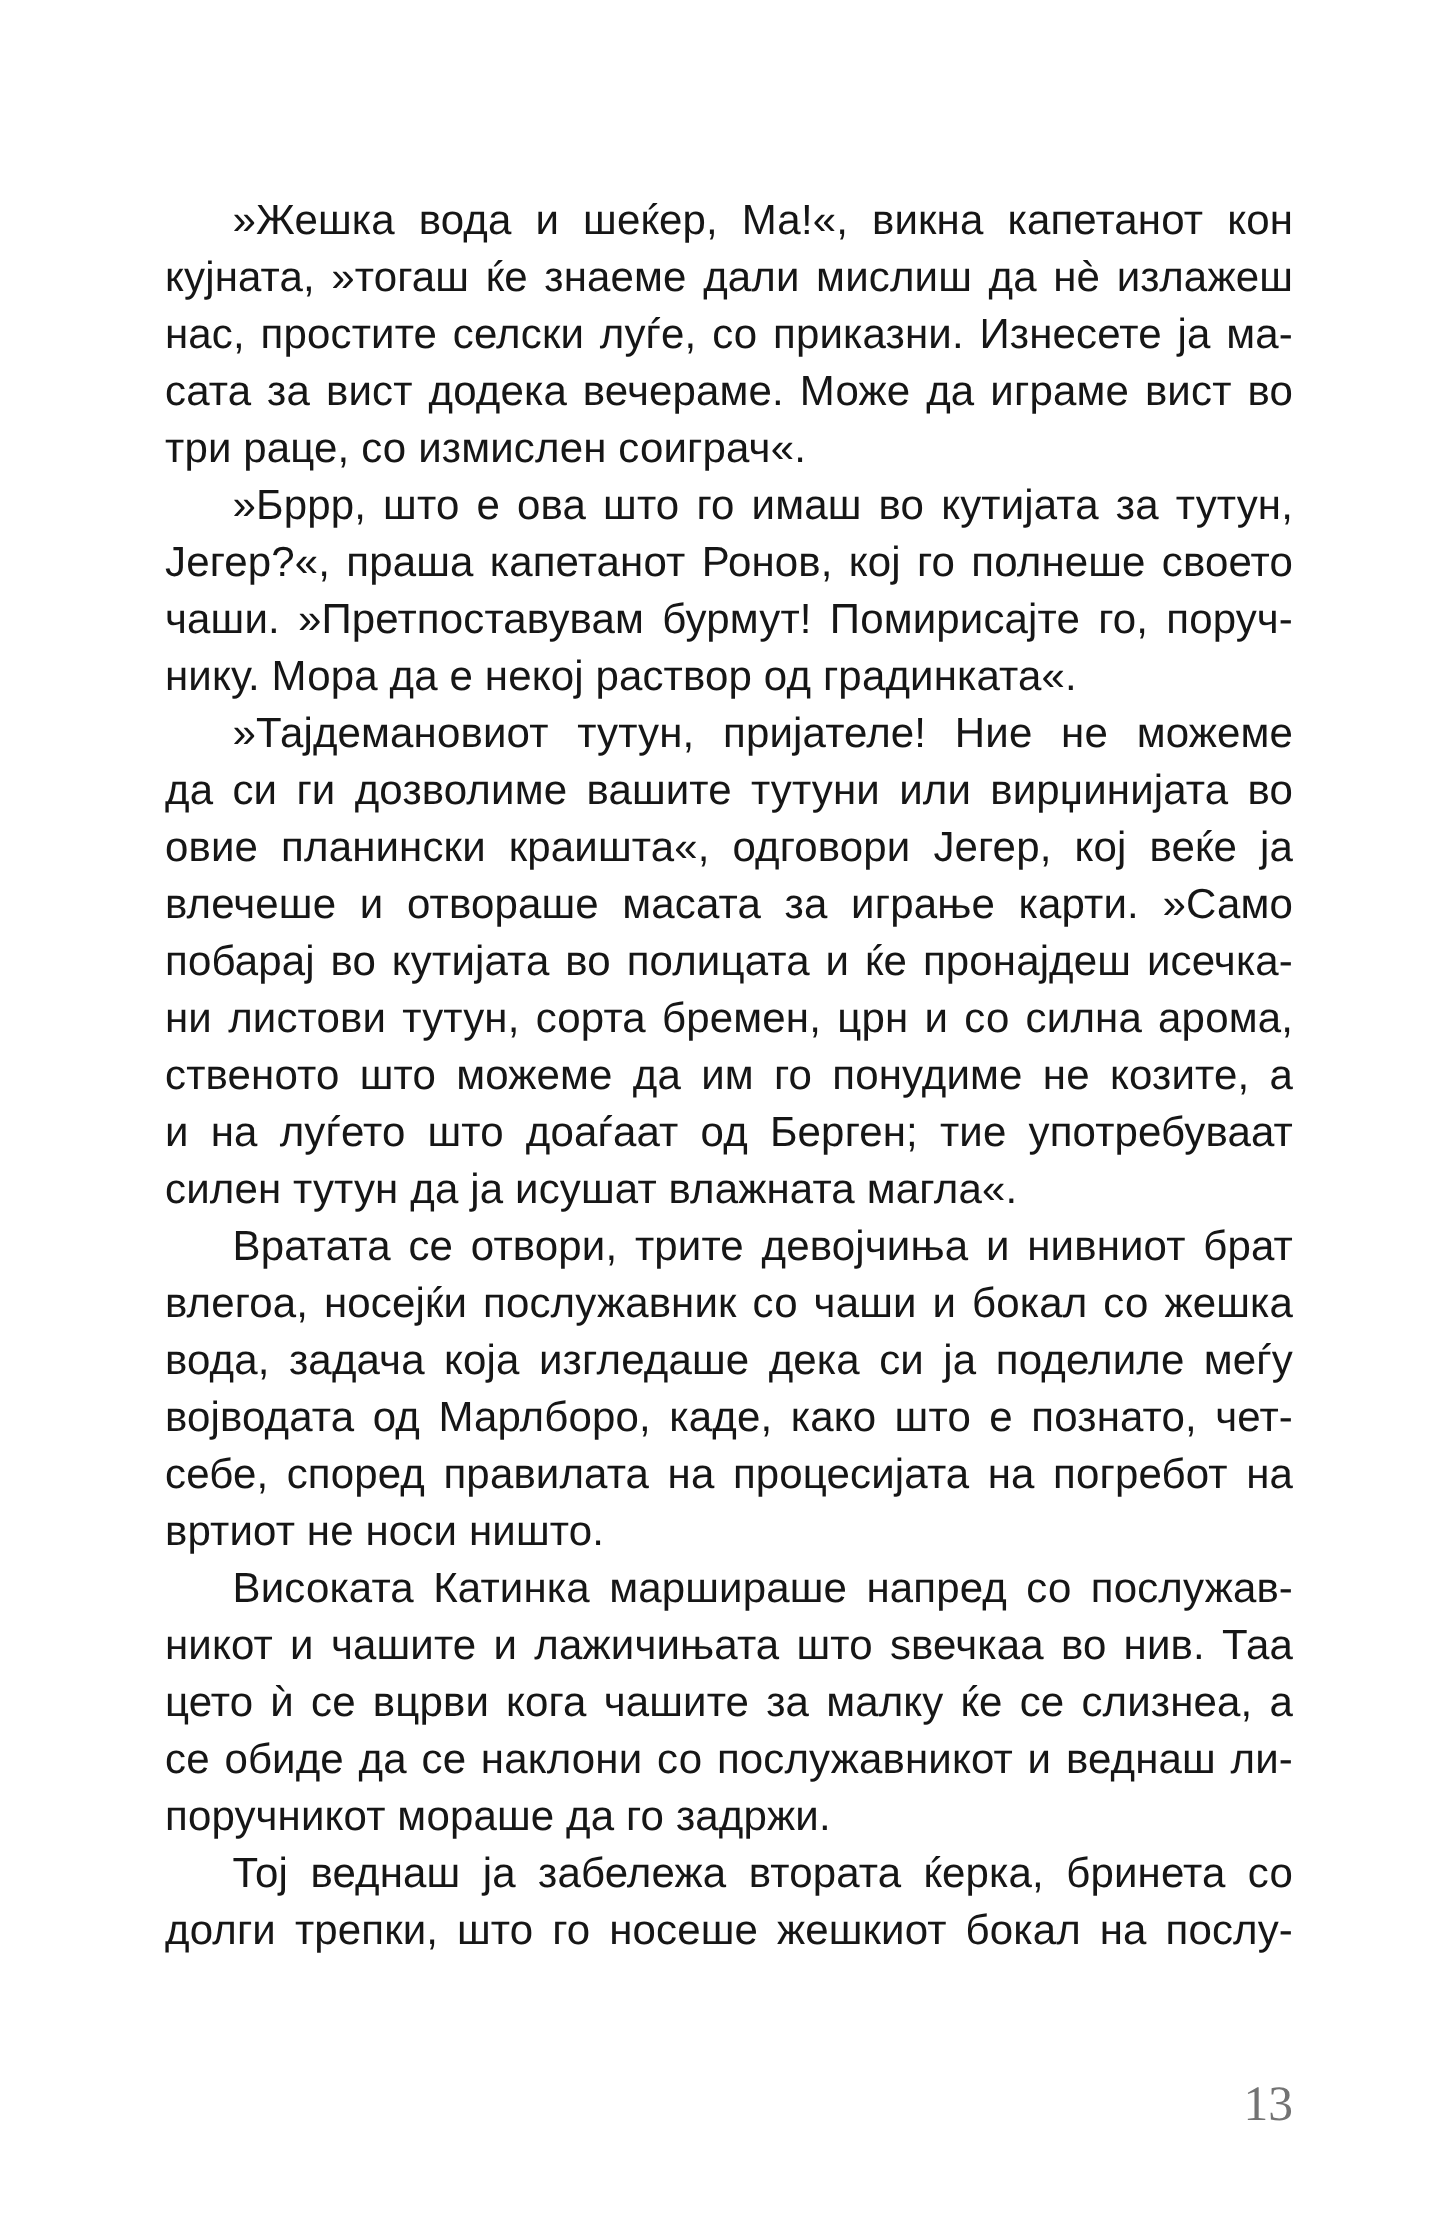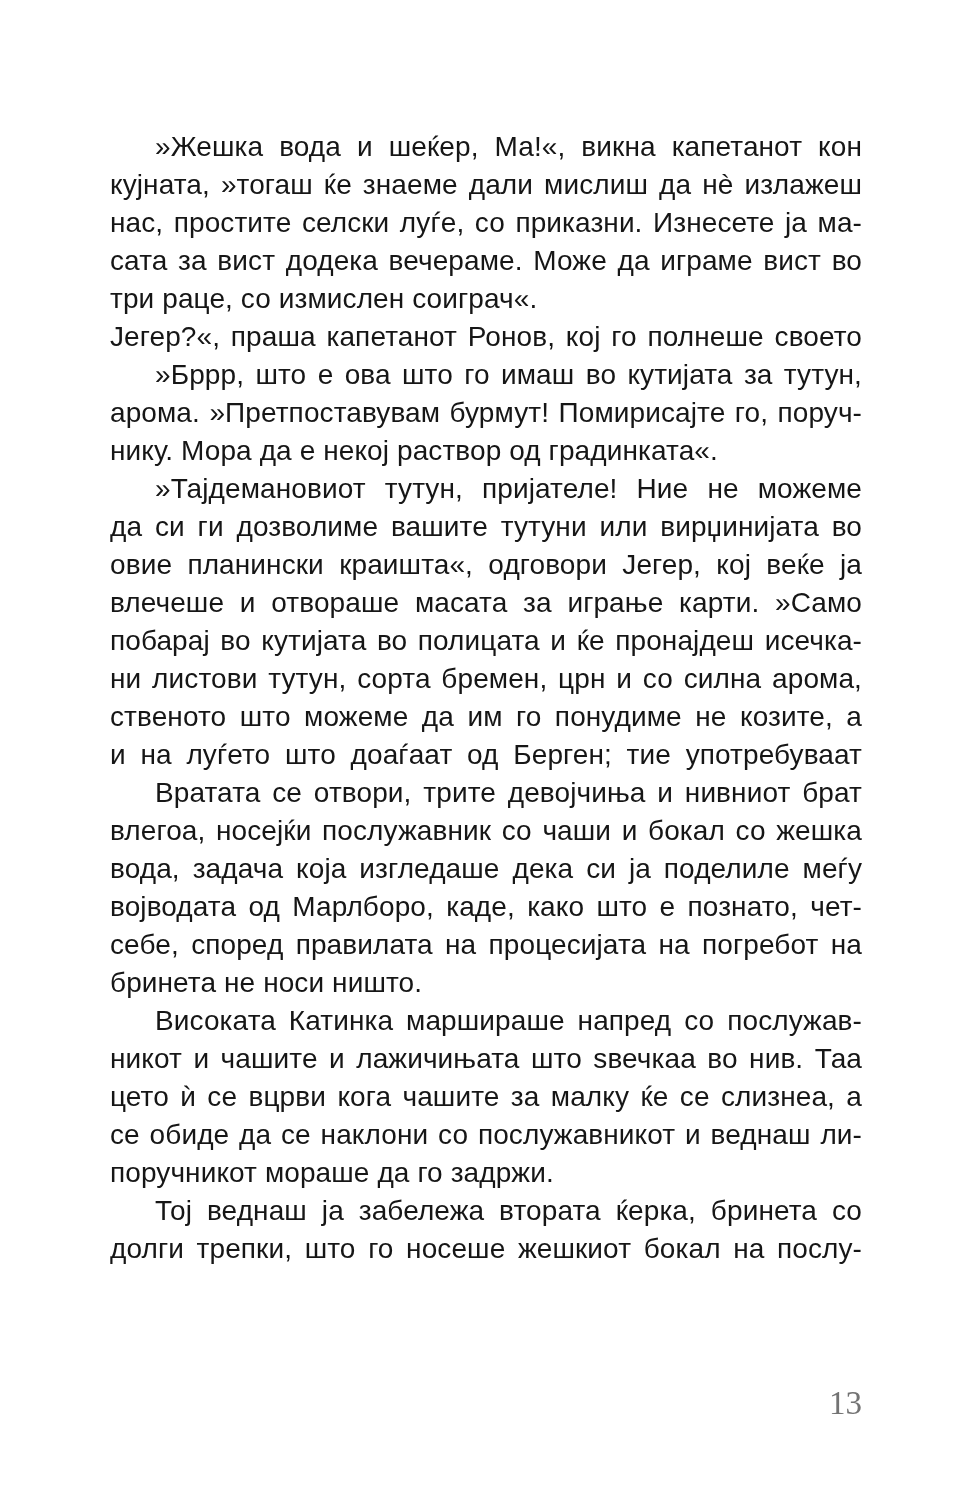--- a/index.html
+++ b/index.html
@@ -61,44 +61,45 @@
 
     <div class="para">
       <div class="line indent">»Жешка вода и шеќер, Ма!«, викна капетанот кон</div>
       <div class="line">кујната, »тогаш ќе знаеме дали мислиш да нè излажеш</div>
       <div class="line">нас, простите селски луѓе, со приказни. Изнесете ја ма-</div>
       <div class="line">сата за вист додека вечераме. Може да играме вист во</div>
       <div class="line last">три раце, со измислен соиграч«.</div>
     </div>
 
     <div class="para">
+      <div class="line indent">»Бррр, што е ова што го имаш во кутијата за тутун,</div>
       <div class="line">Јегер?«, праша капетанот Ронов, кој го полнеше своето</div>
-      <div class="line indent">»Бррр, што е ова што го имаш во кутијата за тутун,</div>
-      <div class="line">арома. »Претпоставувам бурмут! Помирисајте го, поруч-</div>
+      <div class="line">чаши. »Претпоставувам бурмут! Помирисајте го, поруч-</div>
       <div class="line last">нику. Мора да е некој раствор од градинката«.</div>
     </div>
 
     <div class="para">
       <div class="line indent">»Тајдемановиот тутун, пријателе! Ние не можеме</div>
       <div class="line">да си ги дозволиме вашите тутуни или вирџинијата во</div>
       <div class="line">овие планински краишта«, одговори Јегер, кој веќе ја</div>
       <div class="line">влечеше и отвораше масата за играње карти. »Само</div>
       <div class="line">побарај во кутијата во полицата и ќе пронајдеш исечка-</div>
       <div class="line">ни листови тутун, сорта бремен, црн и со силна арома,</div>
       <div class="line">ственото што можеме да им го понудиме не козите, а</div>
       <div class="line">и на луѓето што доаѓаат од Берген; тие употребуваат</div>
+      <div class="line last">силен тутун да ја исушат влажната магла«.</div>
     </div>
 
     <div class="para">
       <div class="line indent">Вратата се отвори, трите девојчиња и нивниот брат</div>
       <div class="line">влегоа, носејќи послужавник со чаши и бокал со жешка</div>
       <div class="line">вода, задача која изгледаше дека си ја поделиле меѓу</div>
       <div class="line">војводата од Марлборо, каде, како што е познато, чет-</div>
       <div class="line">себе, според правилата на процесијата на погребот на</div>
-      <div class="line last">бринета не носи ништо.</div>
+      <div class="line last">вртиот не носи ништо.</div>
     </div>
 
     <div class="para">
       <div class="line indent">Високата Катинка маршираше напред со послужав-</div>
       <div class="line">никот и чашите и лажичињата што ѕвечкаа во нив. Таа</div>
       <div class="line">цето ѝ се вцрви кога чашите за малку ќе се слизнеа, а</div>
       <div class="line">се обиде да се наклони со послужавникот и веднаш ли-</div>
       <div class="line last">поручникот мораше да го задржи.</div>
     </div>
 

